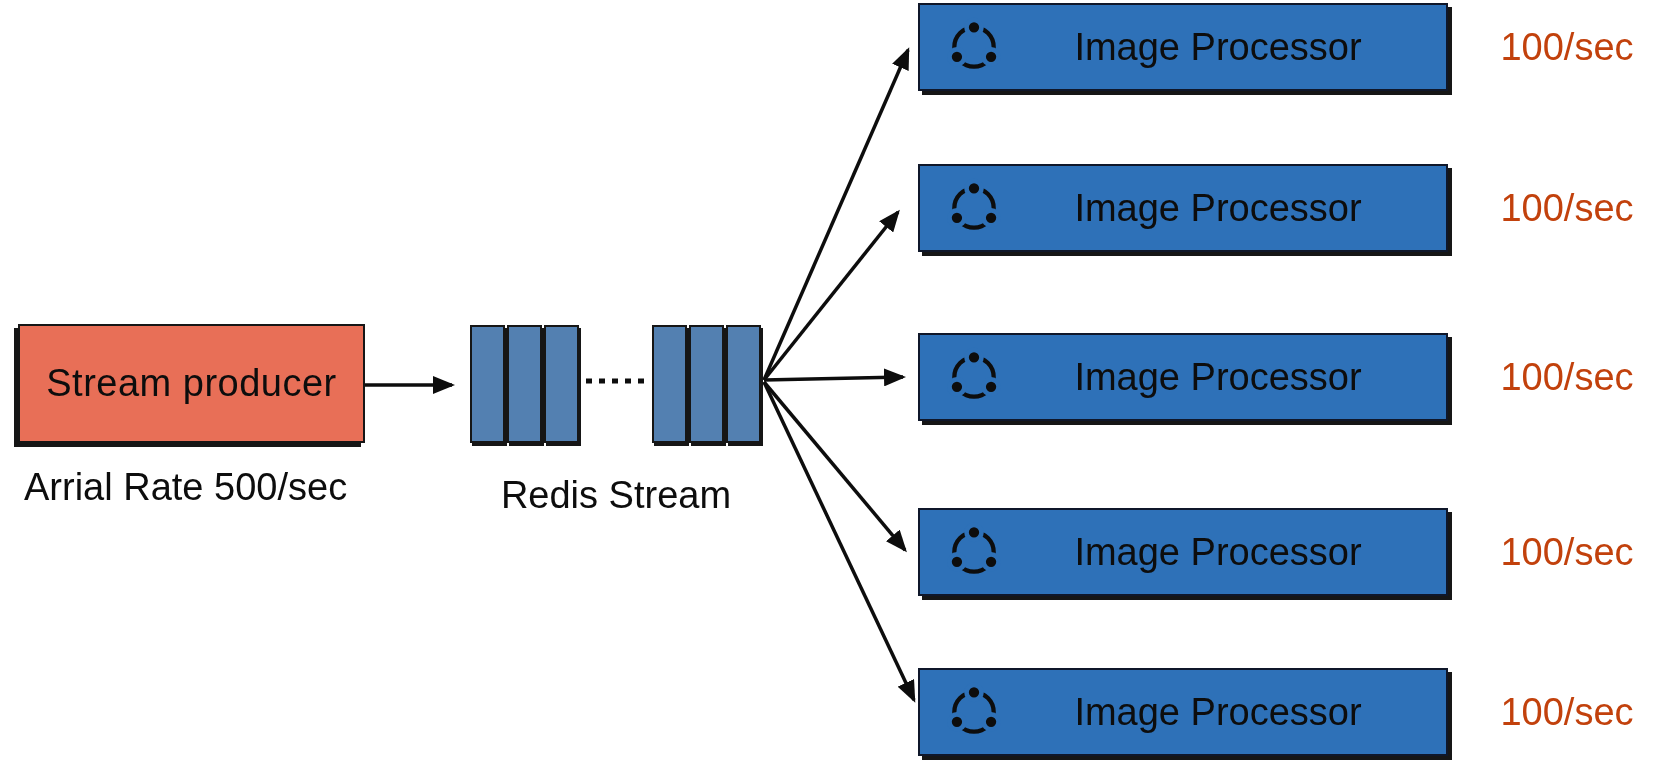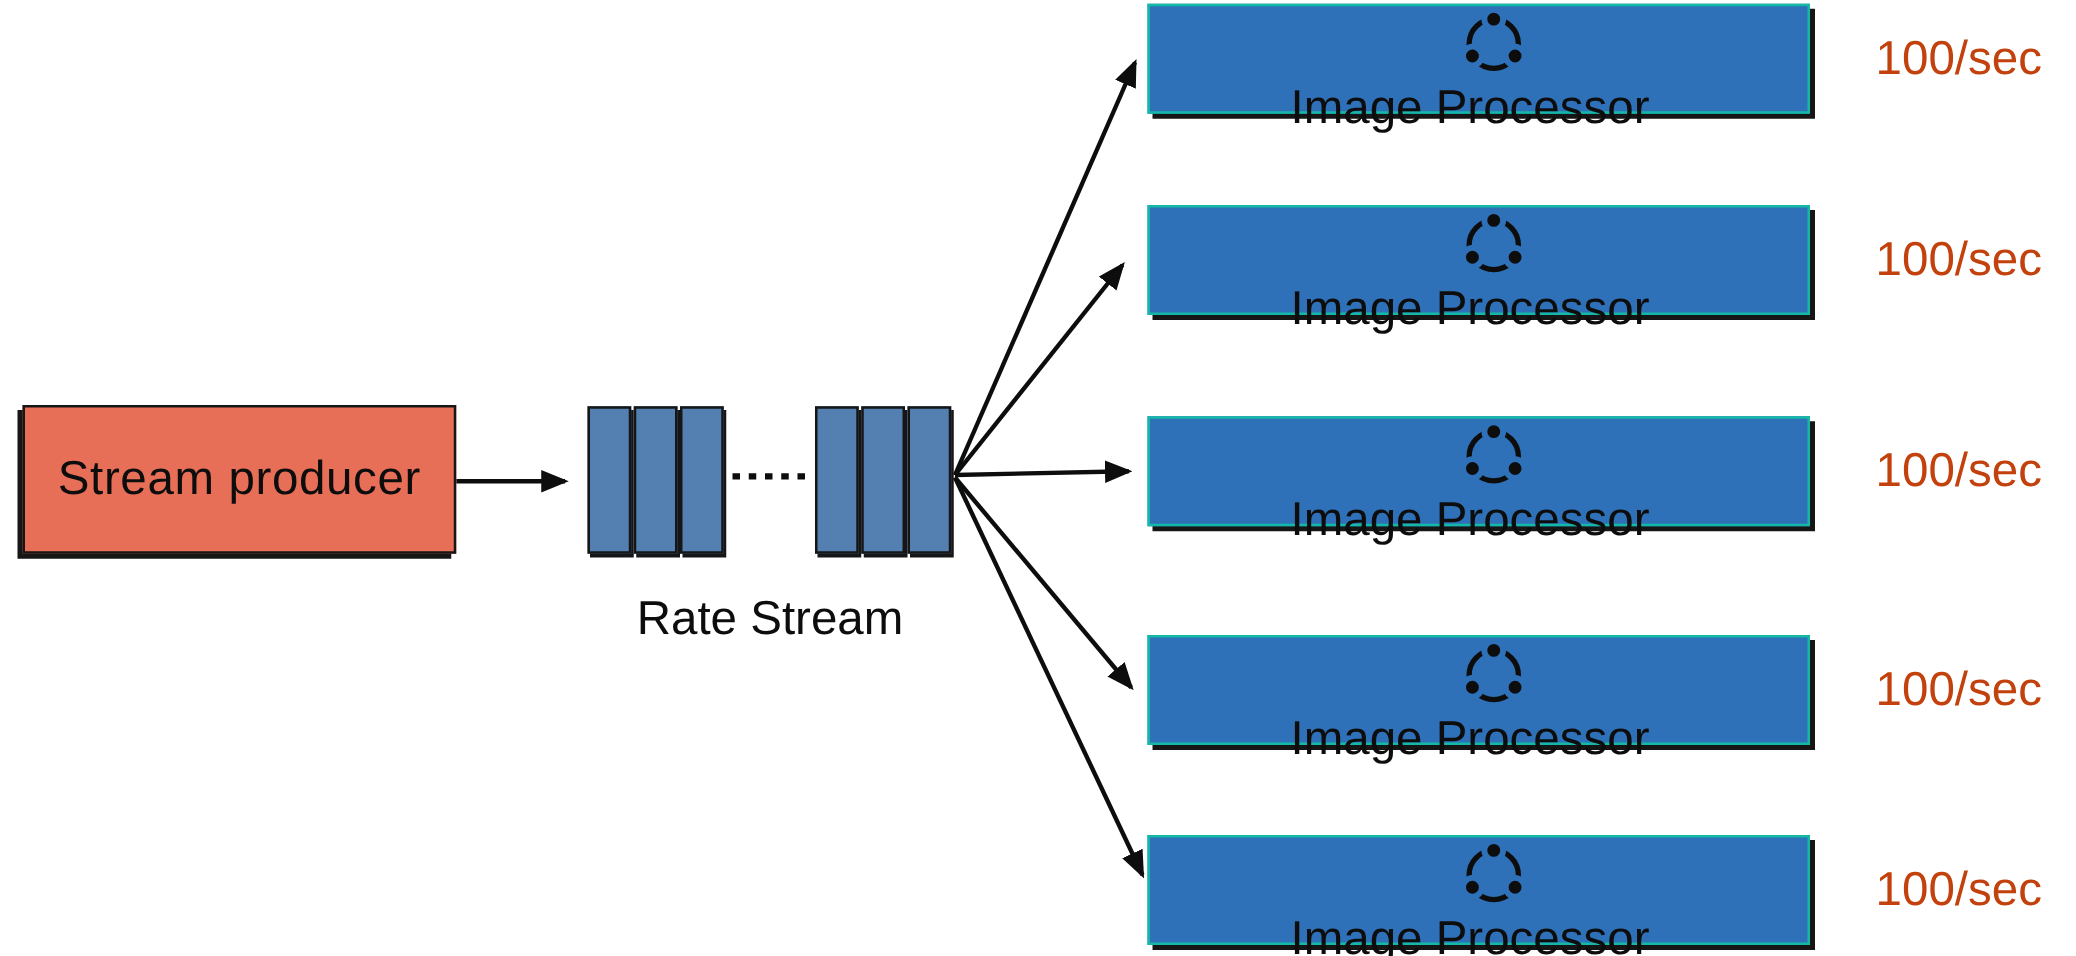--- a/index.html
+++ b/index.html
@@ -64,25 +64,24 @@
     border: 2px solid #161616;
     box-shadow: 2px 3px 0 #161616;
   }
   
   .proc-box {
     position: absolute;
     left: 918px;
     width: 526px;
     height: 84px;
     background: #2E71B8;
-    border: 2px solid #14b8a6;
+    border: 2px solid #0f172a;
     box-shadow: 4px 4px 0 #161616;
     display: flex;
     align-items: center;
-    flex-direction: column;
   }
   .proc-box.r1 { top: 3px; }
   .proc-box.r2 { top: 164px; }
   .proc-box.r3 { top: 333px; }
   .proc-box.r4 { top: 508px; }
   .proc-box.r5 { top: 668px; }
   .proc-icon {
     flex: 0 0 auto;
     margin-left: 24px;
     width: 60px; height: 60px;
@@ -134,32 +133,33 @@
     <line x1="764" y1="380" x2="908" y2="50" stroke="#0d0d0d" stroke-width="3.5" marker-end="url(#ah)"></line>
     <line x1="764" y1="380" x2="898" y2="212" stroke="#0d0d0d" stroke-width="3.5" marker-end="url(#ah)"></line>
     <line x1="764" y1="380" x2="903" y2="377" stroke="#0d0d0d" stroke-width="3.5" marker-end="url(#ah)"></line>
     <line x1="764" y1="382" x2="905" y2="550" stroke="#0d0d0d" stroke-width="3.5" marker-end="url(#ah)"></line>
     <line x1="764" y1="382" x2="914" y2="700" stroke="#0d0d0d" stroke-width="3.5" marker-end="url(#ah)"></line>
   </svg>
 
   <div class="producer-box">
     <span class="node-label">Stream producer</span>
   </div>
+  <div class="caption arrival">Arrial Rate 500/sec</div>
 
   <div class="bar-group g1">
     <div class="stream-bar"></div>
     <div class="stream-bar"></div>
     <div class="stream-bar"></div>
   </div>
   <div class="bar-group g2">
     <div class="stream-bar"></div>
     <div class="stream-bar"></div>
     <div class="stream-bar"></div>
   </div>
-  <div class="caption redis">Rate Stream</div>
+  <div class="caption redis">Redis Stream</div>
 
   <div class="proc-box r1">
     <span class="proc-icon">
       <svg width="60" height="60" viewBox="-32 -32 64 64" xmlns="http://www.w3.org/2000/svg">
         <circle cx="0" cy="0" r="21" fill="none" stroke="#0d0d0d" stroke-width="4.5"></circle>
         <circle cx="0" cy="-21" r="8" fill="#0d0d0d" stroke="#2E71B8" stroke-width="5"></circle>
         <circle cx="-18.2" cy="10.5" r="8" fill="#0d0d0d" stroke="#2E71B8" stroke-width="5"></circle>
         <circle cx="18.2" cy="10.5" r="8" fill="#0d0d0d" stroke="#2E71B8" stroke-width="5"></circle>
       </svg>
     </span>

